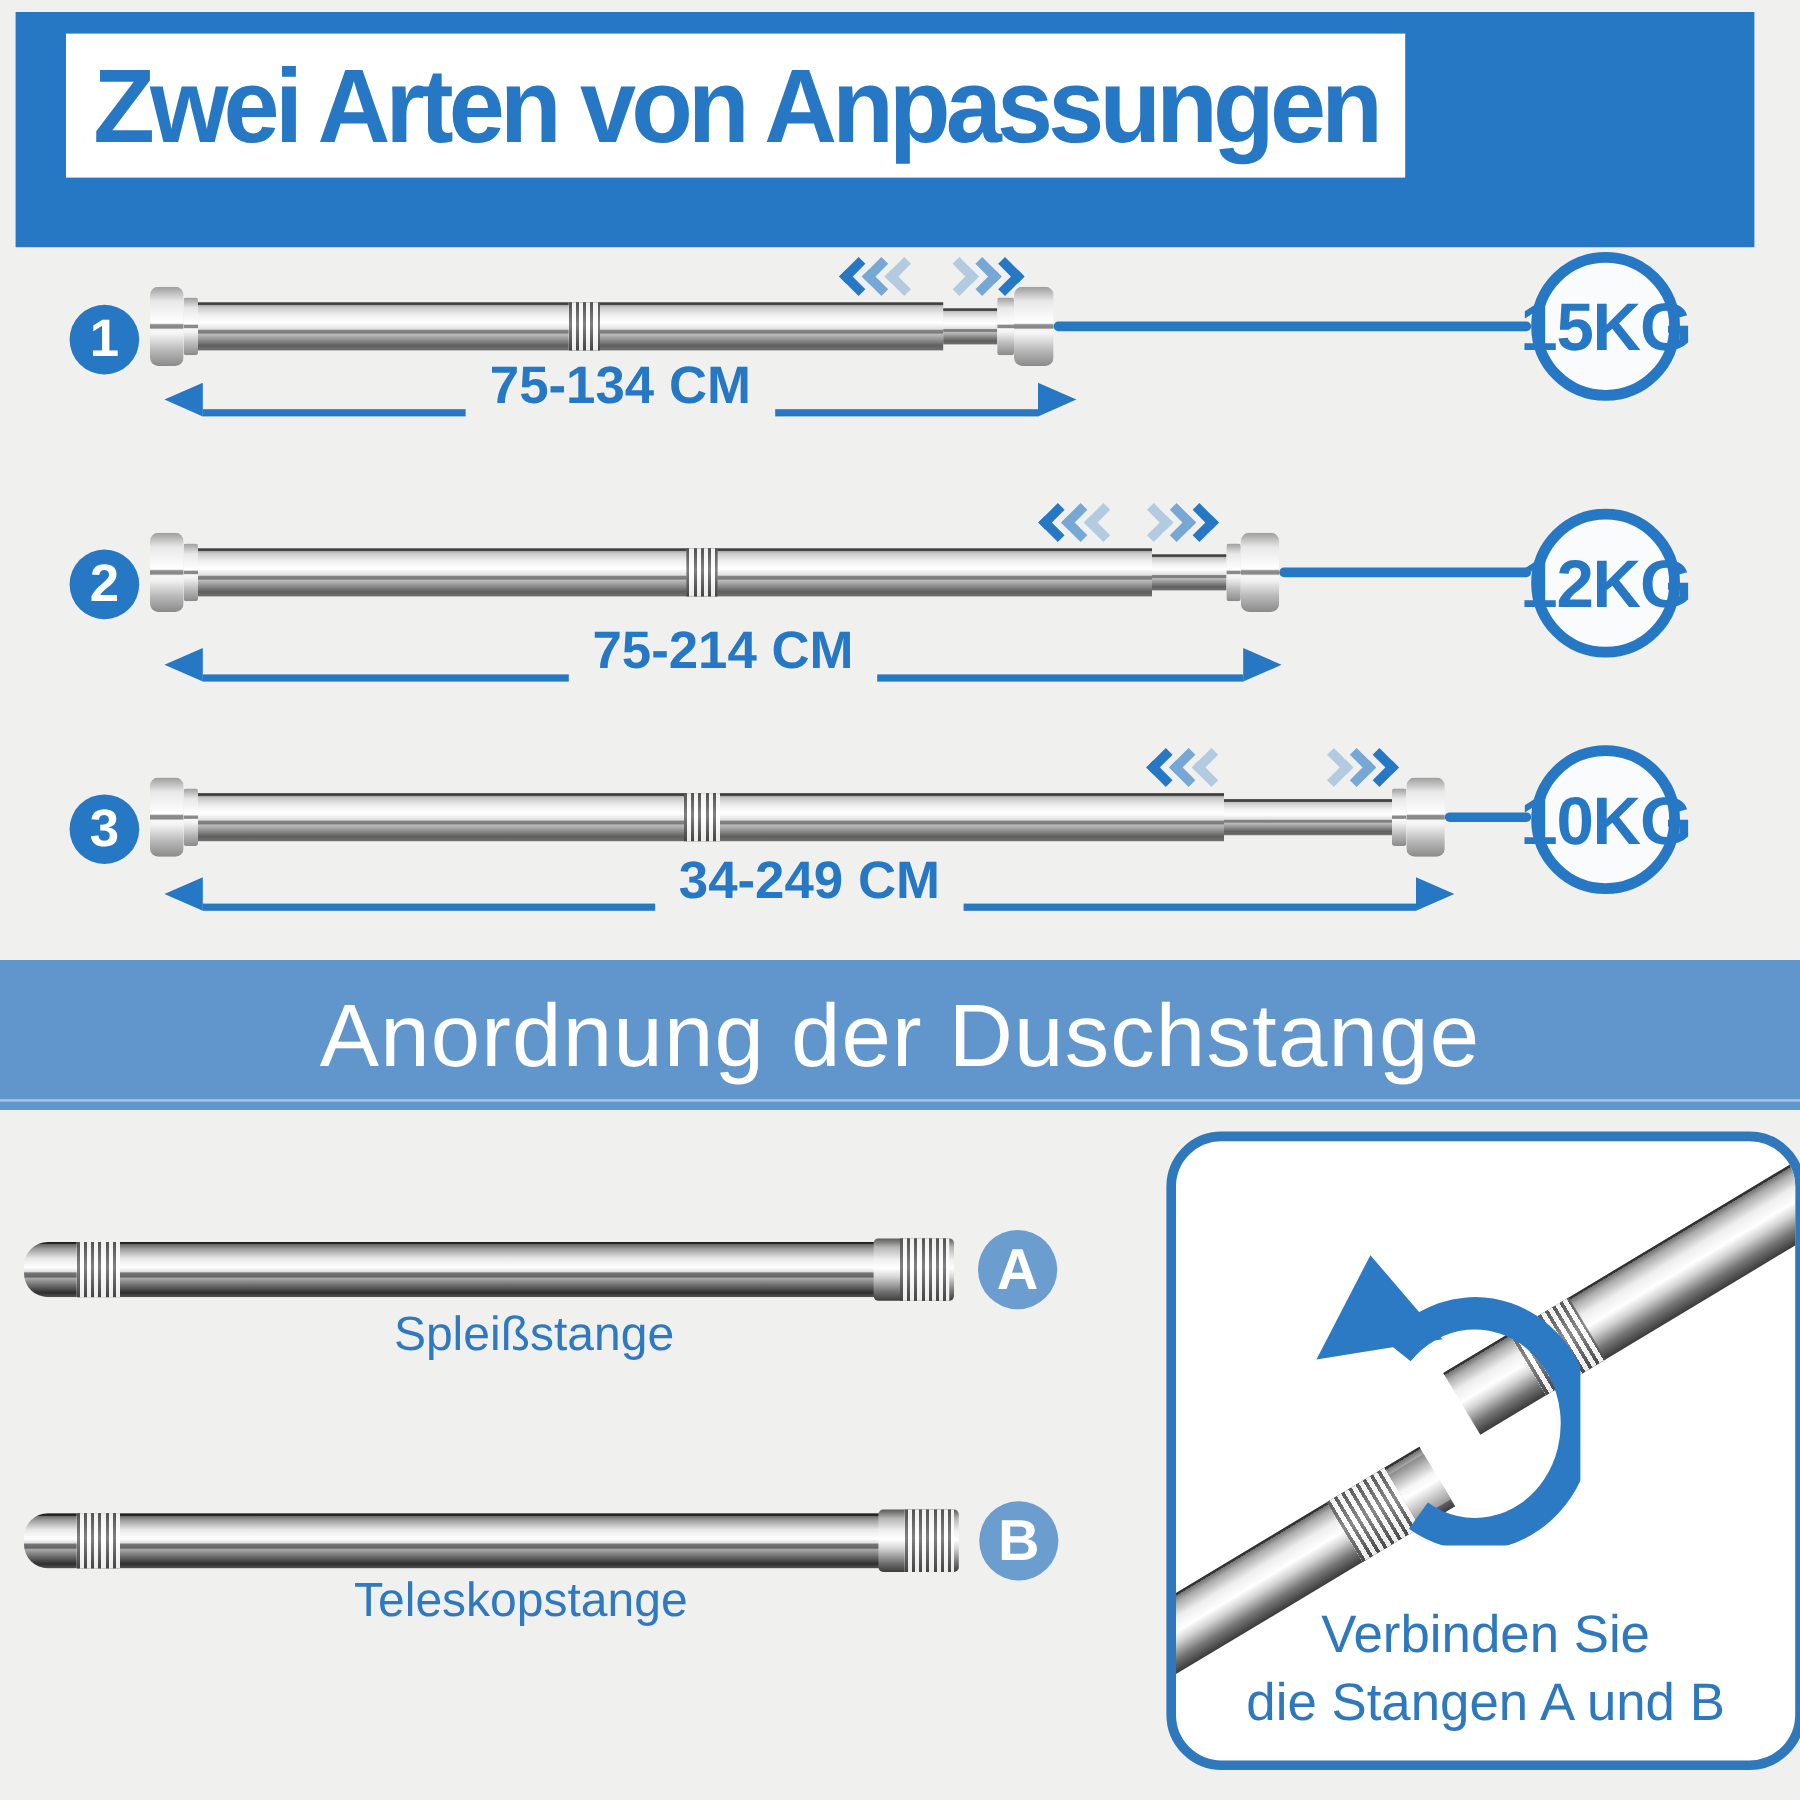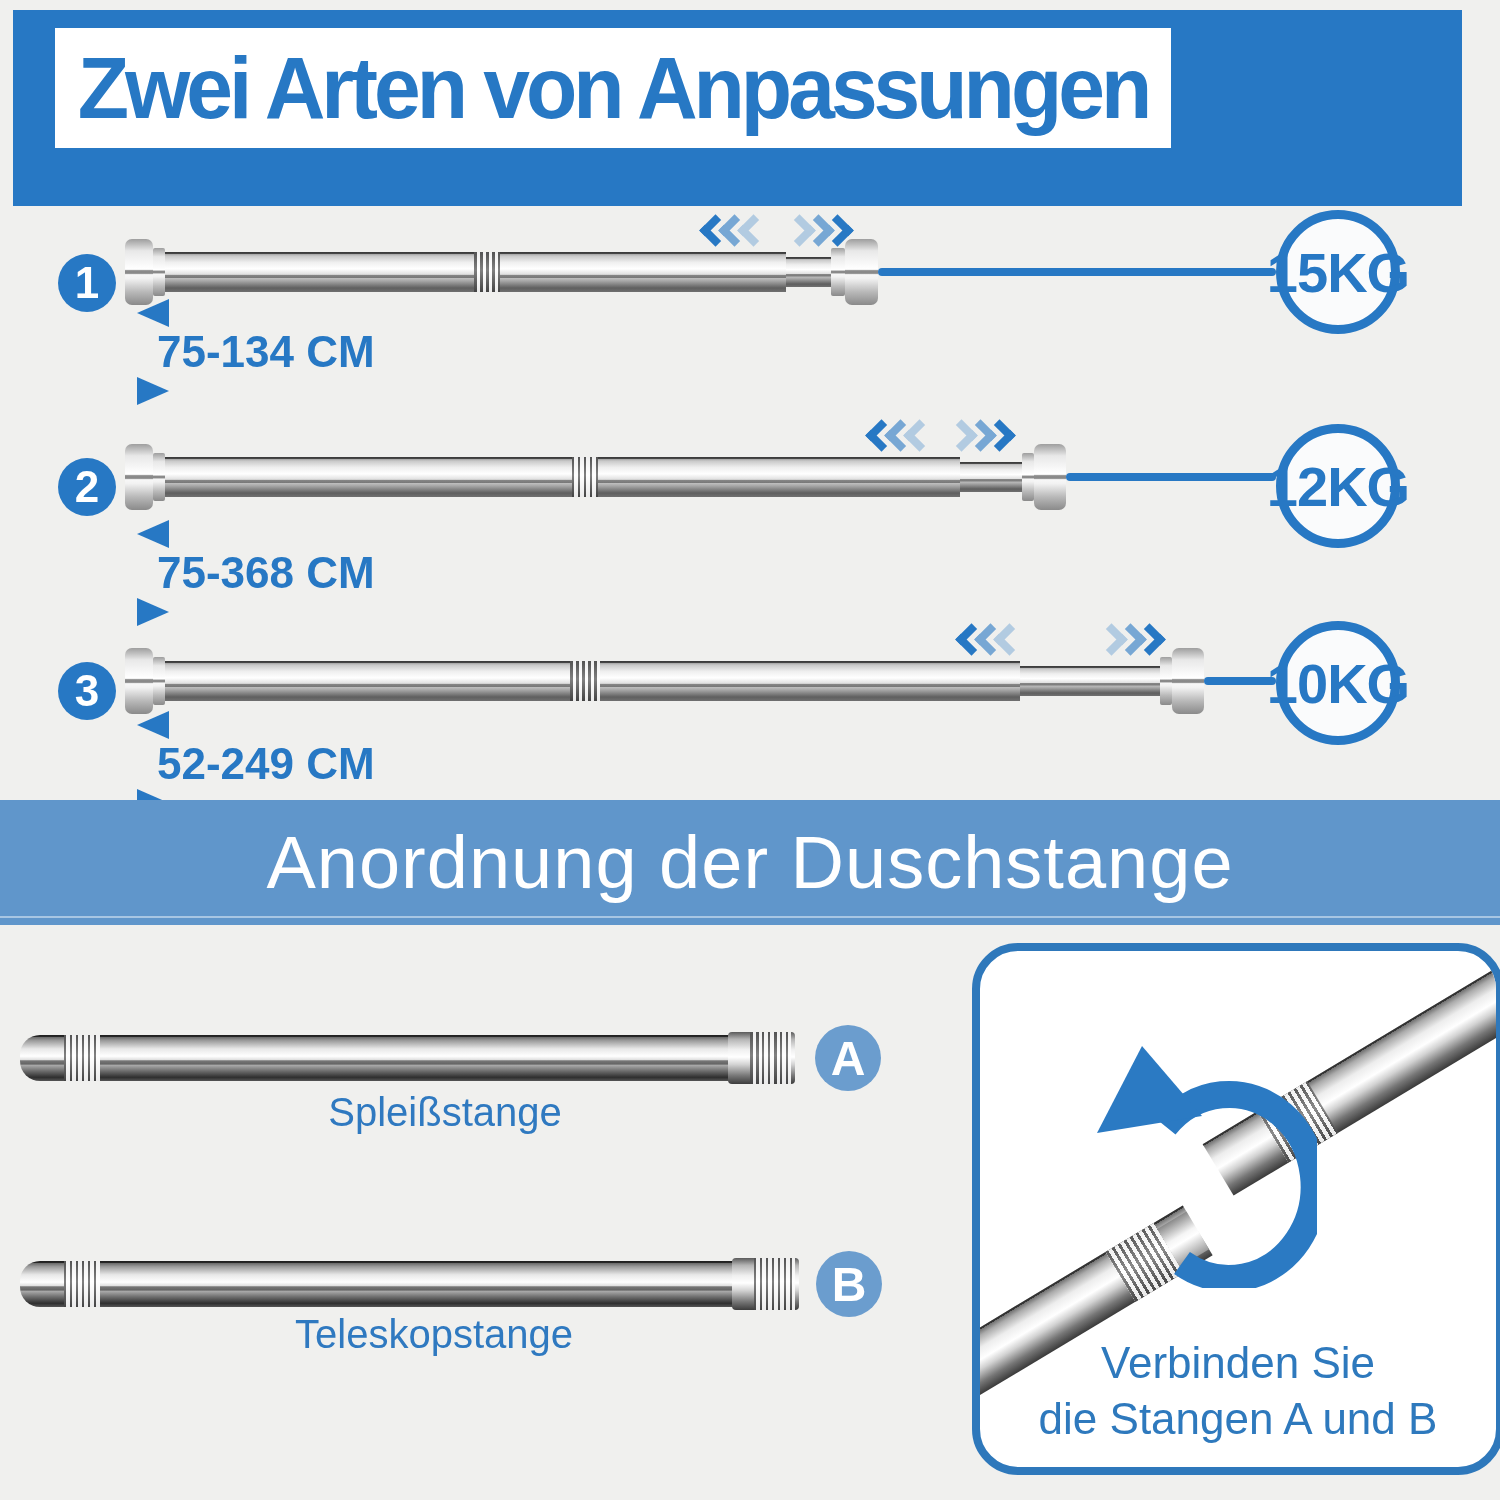--- a/index.html
+++ b/index.html
@@ -49,21 +49,21 @@
     display:flex;align-items:center;justify-content:center;}
 
   
   .chvgrp{position:absolute;display:flex;}
   .chv{display:inline-block;width:15px;height:15px;border:solid var(--blue);border-width:8px 8px 0 0;margin:0 -2px;}
   .chv.r{transform:rotate(45deg);}
   .chv.l{transform:rotate(-135deg);}
   .o1{opacity:1;} .o2{opacity:.6;} .o3{opacity:.3;}
 
   
-  .dim{position:absolute;display:flex;align-items:flex-start;color:var(--blue);font-weight:bold;font-size:44px;height:48px;flex-direction:column;}
+  .dim{position:absolute;display:flex;align-items:flex-end;color:var(--blue);font-weight:bold;font-size:44px;height:48px;}
   .dim .ln{flex:1;height:6px;background:var(--blue);}
   .dim .ah-l{width:0;height:0;border-style:solid;border-width:14px 32px 14px 0;border-color:transparent var(--blue) transparent transparent;}
   .dim .ah-r{width:0;height:0;border-style:solid;border-width:14px 0 14px 32px;border-color:transparent transparent transparent var(--blue);}
   .dim .txt{padding:0 20px;white-space:nowrap;}
 
   
   .banner{position:absolute;left:0;top:800px;width:1500px;height:125px;background:var(--banner);
     display:flex;align-items:center;justify-content:center;}
   .banner:after{content:"";position:absolute;left:0;right:0;bottom:7px;height:2px;background:rgba(240,246,252,.5);}
   .banner-text{color:#ffffff;font-size:74px;letter-spacing:1px;white-space:nowrap;}
@@ -146,21 +146,21 @@
     <div class="chvgrp" style="left:952px;top:424px">
       <span class="chv r o3"></span>
         <span class="chv r o2"></span>
         <span class="chv r o1"></span>
     </div>
     <div class="kgline" style="left:1066px;top:473px;width:210px;height:8px"></div>
     <div class="kgcirc" style="left:1276px;top:424px">12KG</div>
     <div class="dim" style="left:137px;top:520px;width:931px">
       <span class="ah-l"></span>
       <span class="ln"></span>
-      <span class="txt">75-368 CM</span>
+      <span class="txt">75-214 CM</span>
       <span class="ln"></span>
       <span class="ah-r"></span>
     </div>
   </div>
 
   <div>
     <div class="numcirc" style="left:58px;top:662px">3</div>
     <div class="flange" style="left:125px;top:648px;width:28px;height:66px"></div>
     <div class="flange" style="left:153px;top:657px;width:12px;height:48px;border-radius:2px"></div>
     <div class="tube" style="left:165px;top:661px;width:855px;height:40px"></div>
@@ -176,21 +176,21 @@
     <div class="chvgrp" style="left:1102px;top:628px">
       <span class="chv r o3"></span>
         <span class="chv r o2"></span>
         <span class="chv r o1"></span>
     </div>
     <div class="kgline" style="left:1204px;top:677px;width:72px;height:8px"></div>
     <div class="kgcirc" style="left:1276px;top:621px">10KG</div>
     <div class="dim" style="left:137px;top:711px;width:1075px">
       <span class="ah-l"></span>
       <span class="ln"></span>
-      <span class="txt">52-249 CM</span>
+      <span class="txt">34-249 CM</span>
       <span class="ln"></span>
       <span class="ah-r"></span>
     </div>
   </div>
 
   <div class="banner">
     <span class="banner-text">Anordnung der Duschstange</span>
   </div>
 
   <div>

